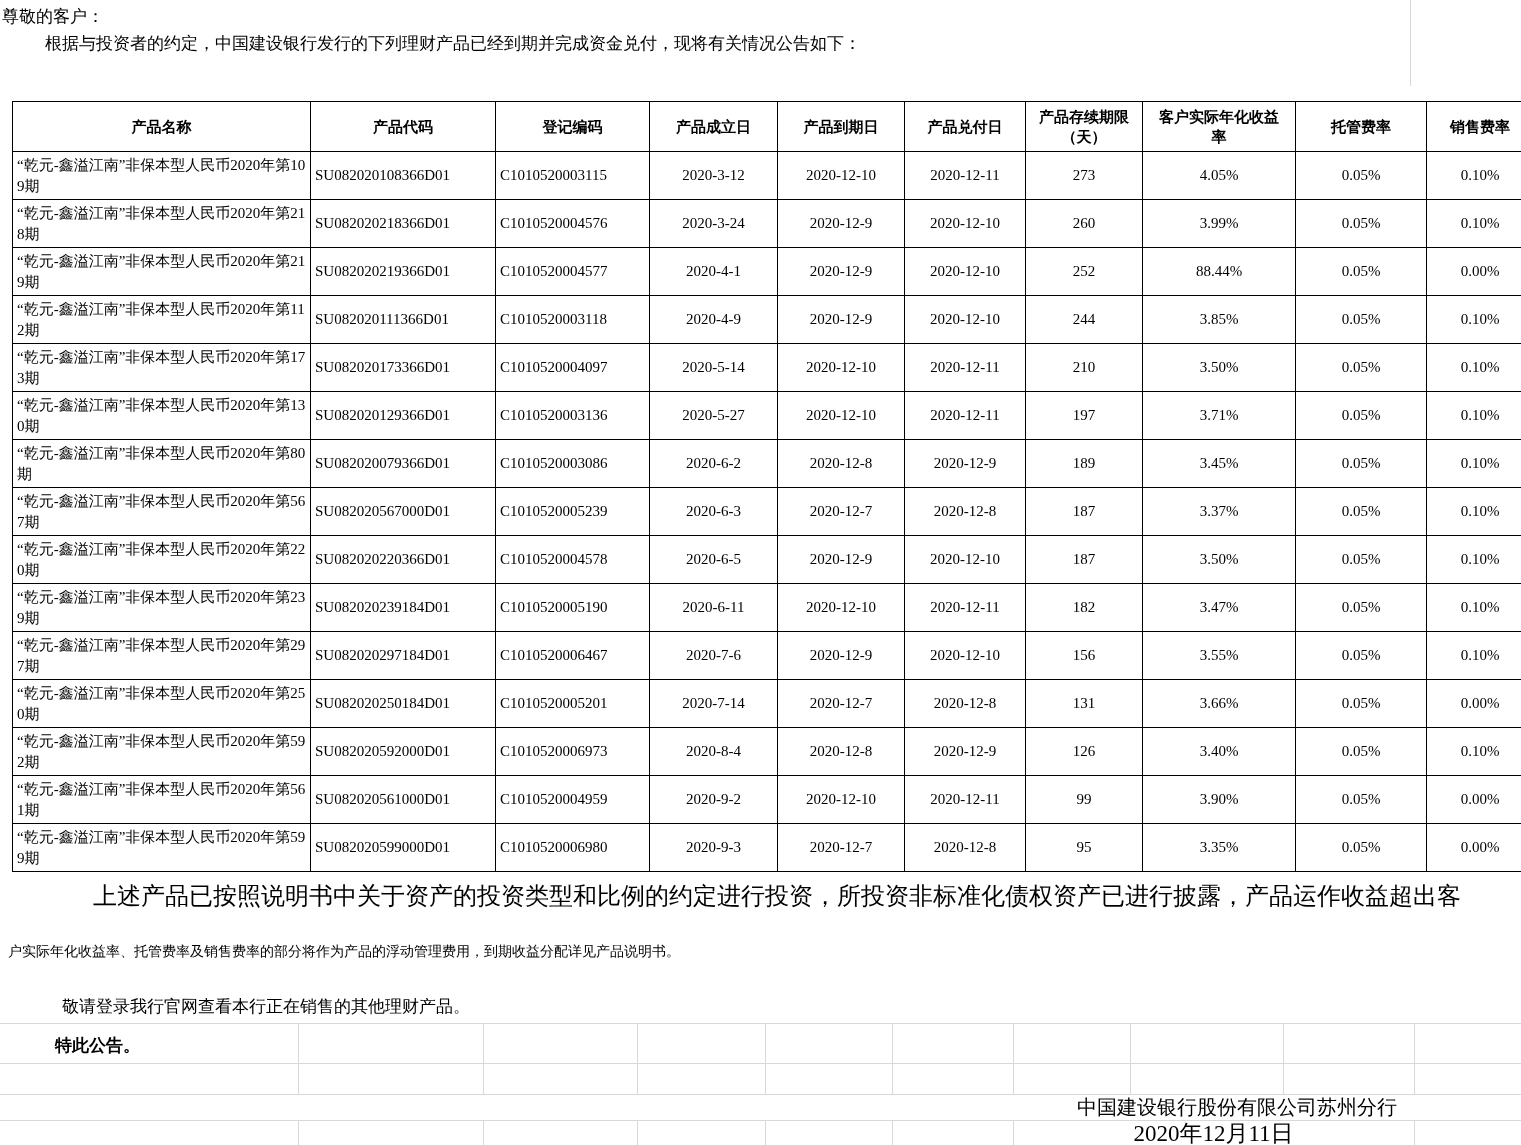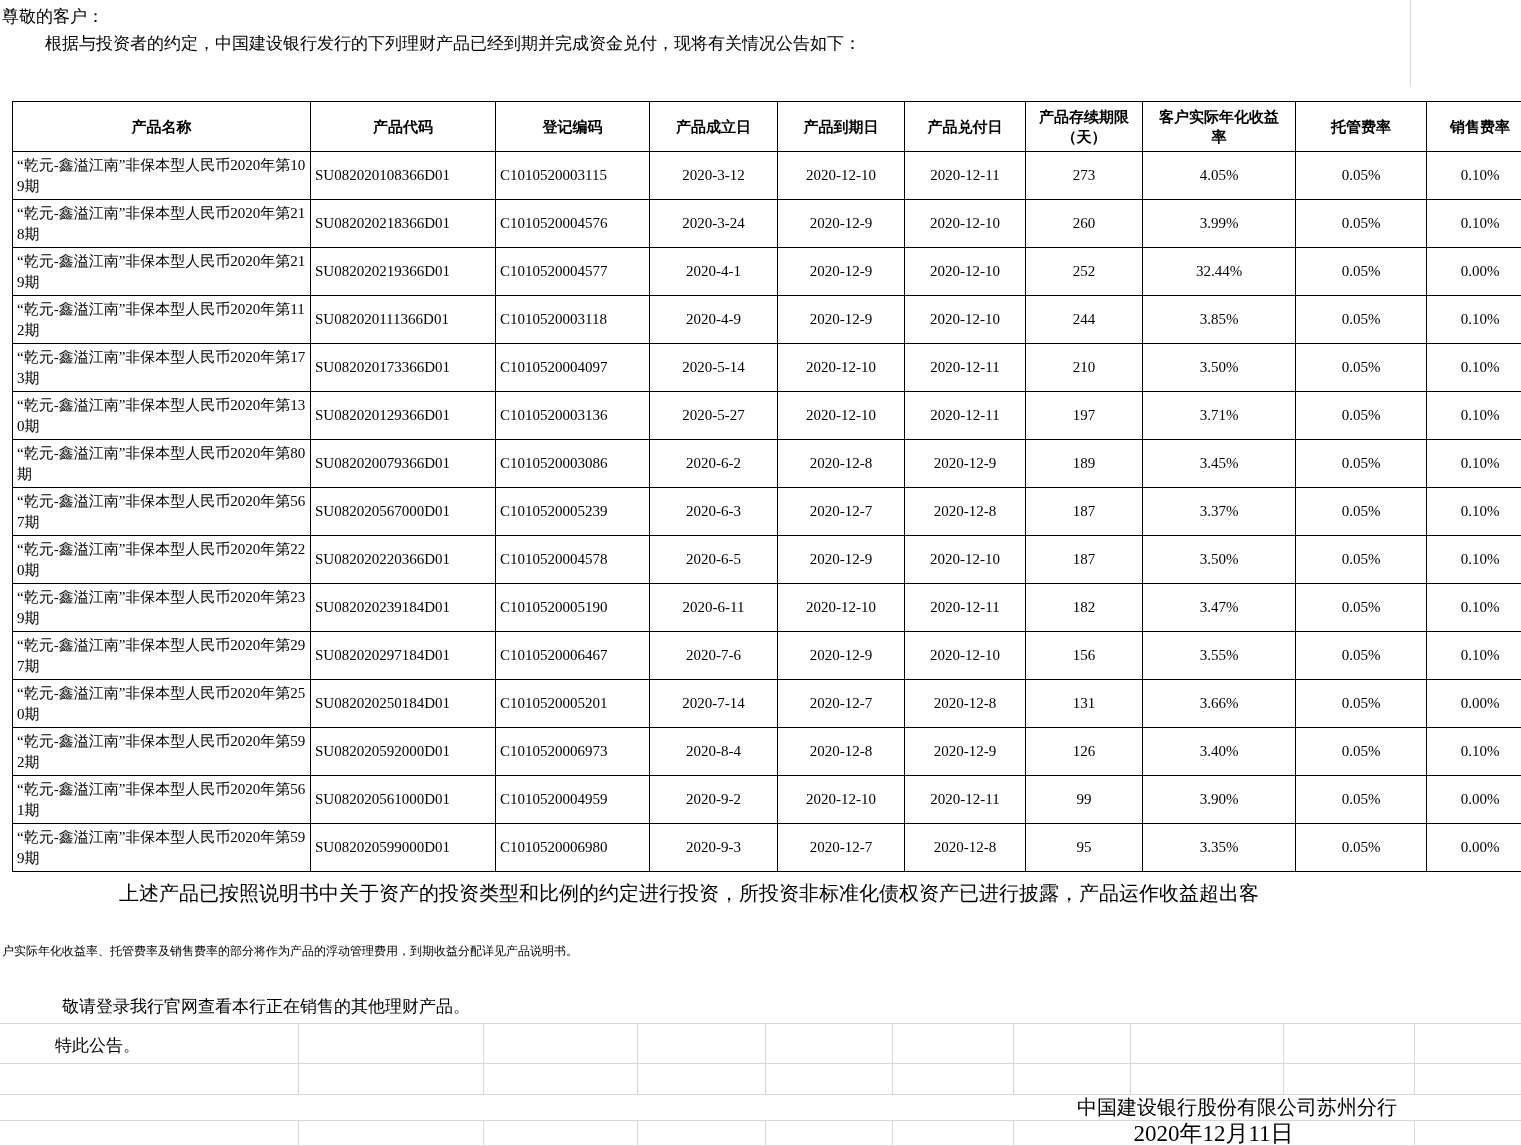--- a/index.html
+++ b/index.html
@@ -6,24 +6,24 @@
   html,body { margin:0; padding:0; }
   body {
     width:1521px; height:1146px;
     background:#ffffff; color:#000000;
     font-family:"Liberation Serif","DejaVu Serif",serif;
     position:relative; overflow:hidden;
   }
   .abs { position:absolute; white-space:nowrap; }
   .salutation { left:2px;  top:5px;   font-size:17px; }
   .intro      { left:45px; top:32px;  font-size:17px;font-family:Liberation Serif, serif; }
-  .note1 { left:119px; top:880px;  font-size:20px; }
-  .note2 { left:2px;   top:943px;  font-size:12px;text-align:center; }
+  .note1 { left:93px; top:880px;  font-size:24px; }
+  .note2 { left:8px;   top:943px;  font-size:14px;text-align:center; }
   .note3 { left:62px;  top:995px;  font-size:17px; }
-  .note4 { left:55px;  top:1034px; font-size:17px; }
+  .note4 { left:55px;  top:1034px; font-size:17px;font-weight:bold; }
   .footer-company { top:1095px; left:1077px; width:342px; text-align:left; font-size:20px; line-height:25px; }
   .footer-date    { top:1121px; left:1013px; width:401px; text-align:center; font-size:23px; line-height:25px; }
 
   table.products {
     position:absolute; top:101px; left:0;
     width:1521px;
     border-collapse:collapse; table-layout:fixed;margin-left:12px;
   }
   table.products th, table.products td {
     border:1px solid #000000;
@@ -104,21 +104,21 @@
           <td>0.10%</td>
         </tr>
         <tr>
           <td class="left">“乾元-鑫溢江南”非保本型人民币2020年第219期</td>
           <td class="left">SU082020219366D01</td>
           <td class="left">C1010520004577</td>
           <td>2020-4-1</td>
           <td>2020-12-9</td>
           <td>2020-12-10</td>
           <td>252</td>
-          <td>32.44%</td>
+          <td>88.44%</td>
           <td>0.05%</td>
           <td>0.00%</td>
         </tr>
         <tr>
           <td class="left">“乾元-鑫溢江南”非保本型人民币2020年第112期</td>
           <td class="left">SU082020111366D01</td>
           <td class="left">C1010520003118</td>
           <td>2020-4-9</td>
           <td>2020-12-9</td>
           <td>2020-12-10</td>

